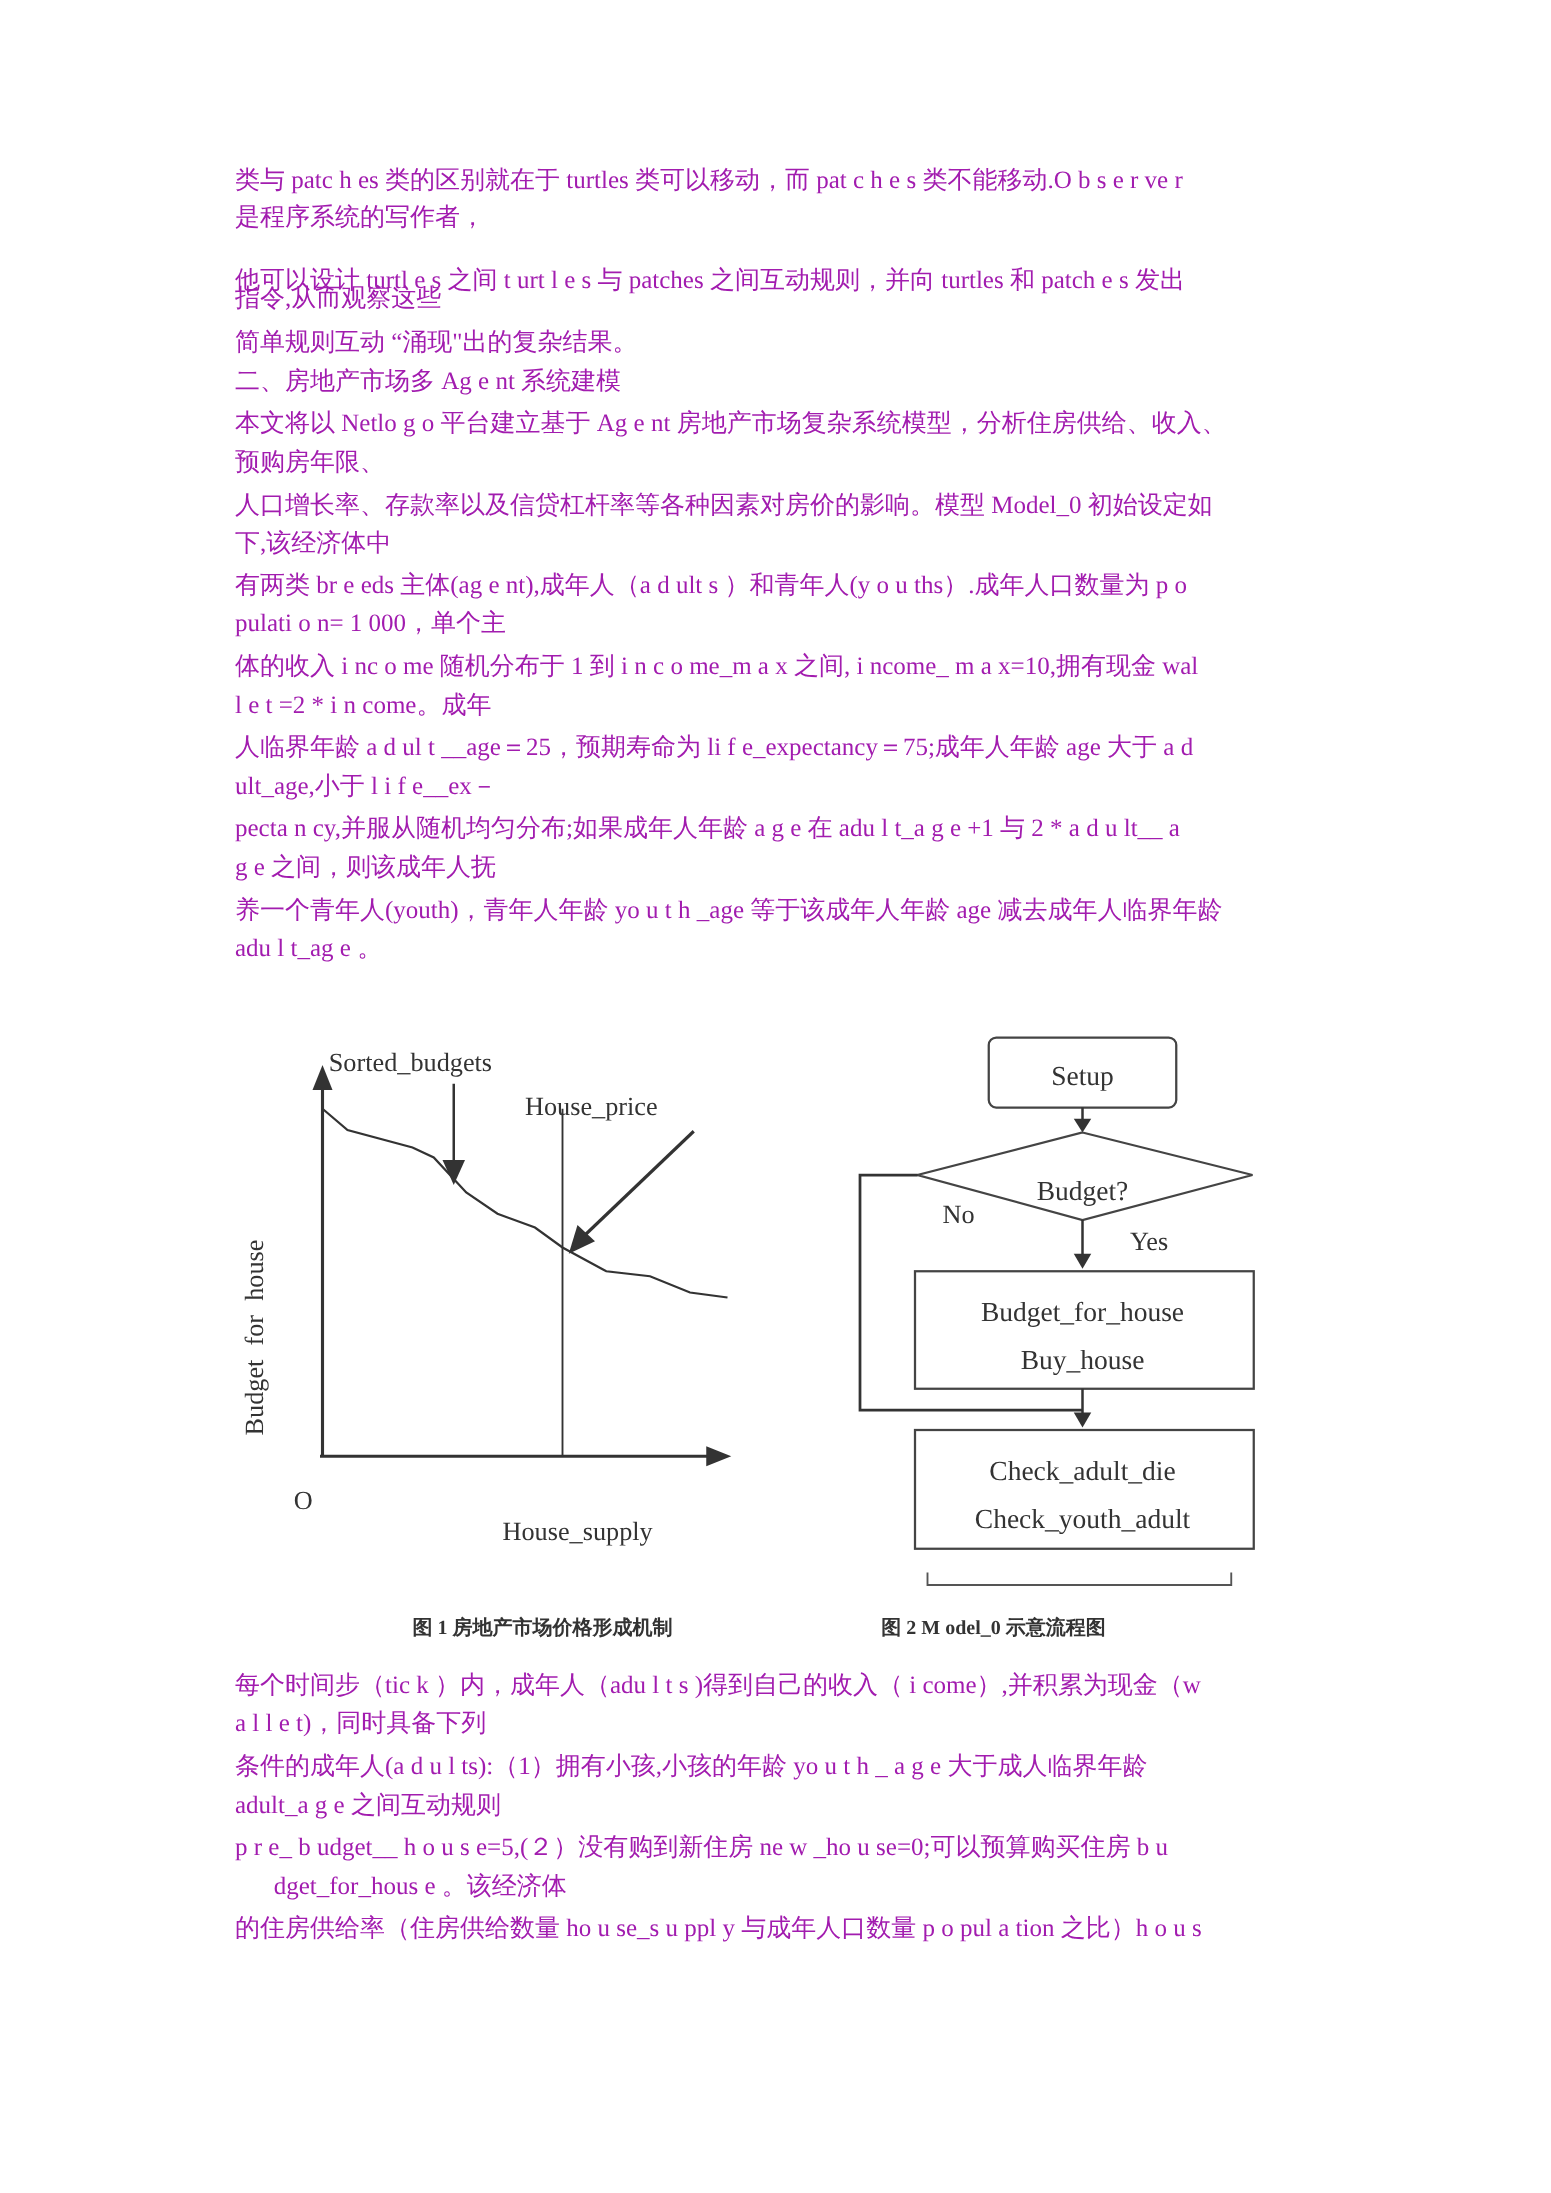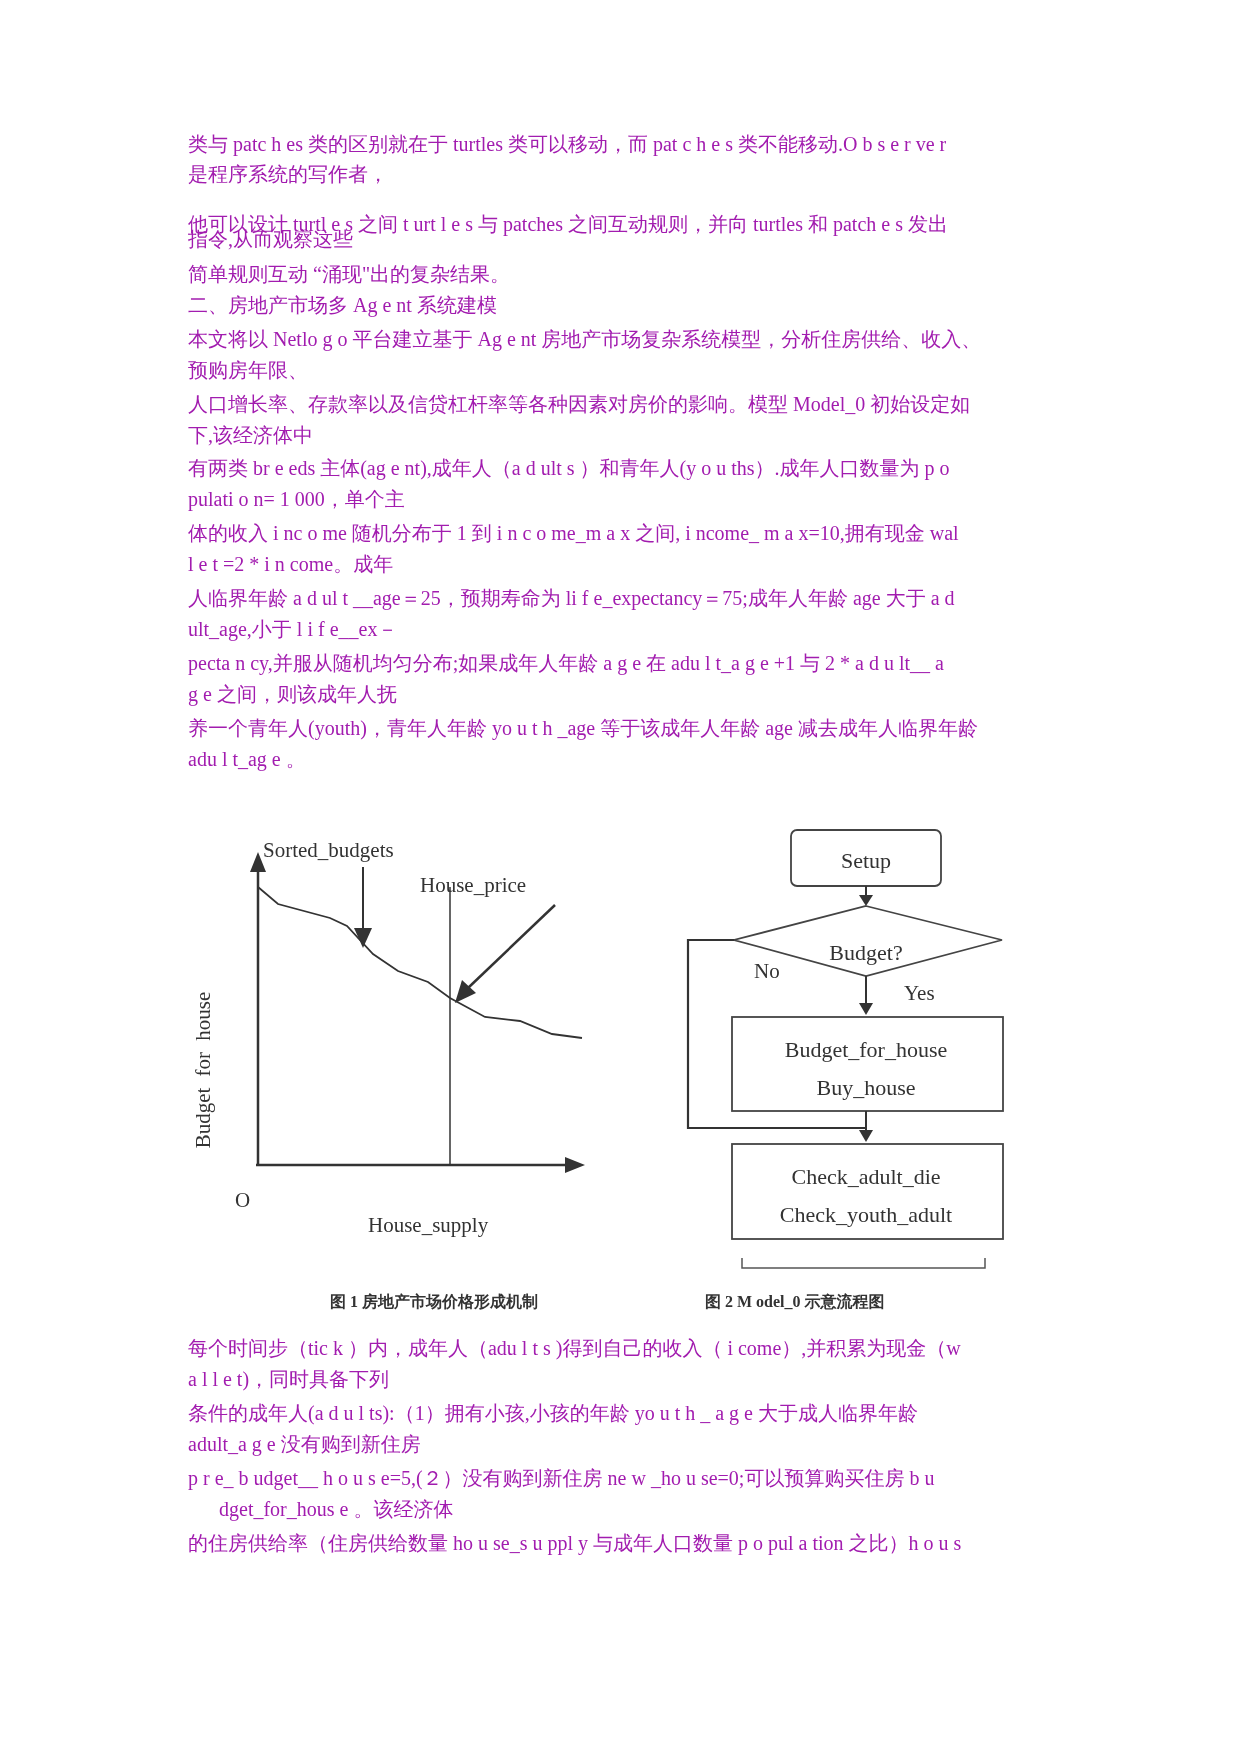--- a/index.html
+++ b/index.html
@@ -59,21 +59,21 @@
     <line x1="375" y1="95" x2="288" y2="178" stroke="#333" stroke-width="2.5"></line>
     <path d="M275,193 L282,170 L296,183 z" fill="#333"></path>
 
     <text x="83" y="47" font-size="21">Sorted_budgets</text>
     <text x="240" y="82" font-size="21">House_price</text>
     <text x="30" y="260" font-size="21" transform="rotate(-90 30 260)" text-anchor="middle" style="word-spacing:6px">Budget  for  house</text>
     <text x="55" y="397" font-size="21">O</text>
     <text x="225" y="425" font-size="21" style="display: none;">House_supply</text>
   </svg>
 </div>
-<div class="fig" style="left:358px; top:1210px;">
+<div class="fig" style="left:392px; top:1210px;">
   <svg width="160" height="30">
       <text x="10" y="22" font-size="21">House_supply</text>
     </svg>
 </div>
 
 <div class="fig" style="left:660px; top:810px; width:360px; height:470px;">
   <svg width="360" height="470" viewBox="0 0 360 470">
     <rect x="131" y="20" width="150" height="56" rx="6" fill="none" stroke="#444" stroke-width="1.8"></rect>
     <text x="206" y="58" font-size="22" text-anchor="middle">Setup</text>
     <line x1="206" y1="76" x2="206" y2="88" stroke="#333" stroke-width="2"></line>
@@ -97,17 +97,17 @@
   </svg>
 </div>
 
 <div class="caption" style="left:330px; top:1292px;">图 1 房地产市场价格形成机制</div>
 <div class="caption" style="left:705px; top:1292px;">图 2 M odel_0 示意流程图</div>
 
 <div id="bottom-text">
     <div class="line" style="top: 1333px;">每个时间步（tic k ）内，成年人（adu l t s )得到自己的收入（ i come）,并积累为现金（w</div>
     <div class="line" style="top: 1364px;"> a  l  l  e t)，同时具备下列</div>
     <div class="line" style="top: 1398px;">条件的成年人(a d u l ts):（1）拥有小孩,小孩的年龄 yo u t h _  a  g  e 大于成人临界年龄</div>
-    <div class="line" style="top: 1429px;">adult_a g e 没有购到新住房</div>
+    <div class="line" style="top: 1429px;">adult_a g e 之间互动规则</div>
     <div class="line" style="top: 1463px;"> p  r e_ b udget__ h o u  s e=5,(２）没有购到新住房 ne w _ho u se=0;可以预算购买住房 b u</div>
     <div class="line" style="top: 1494px; margin-left: 31px;">dget_for_hous e 。该经济体</div>
     <div class="line" style="top: 1528px;">的住房供给率（住房供给数量 ho u se_s u ppl y 与成年人口数量 p o pul a tion 之比）h  o  u  s</div>
   </div>
 
 </body></html>

